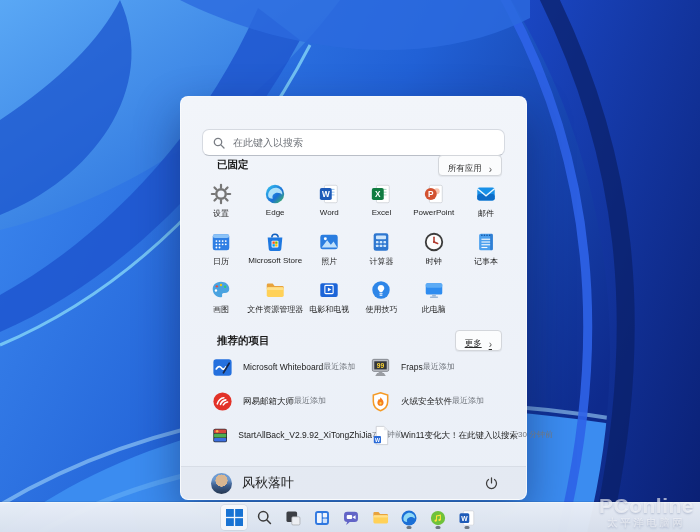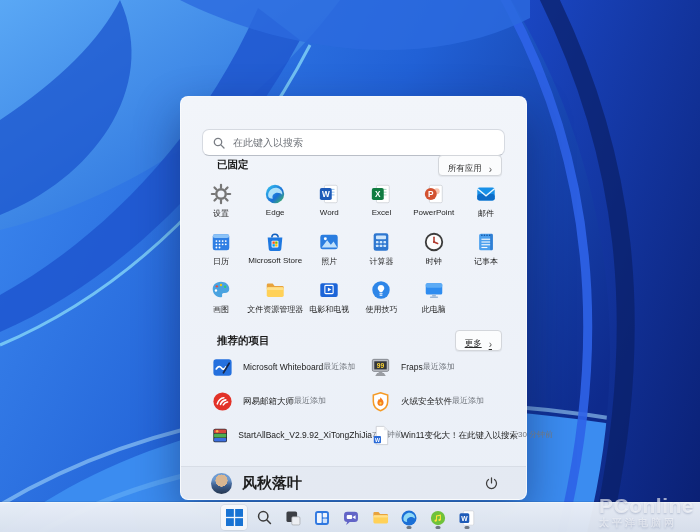--- a/index.html
+++ b/index.html
@@ -40,37 +40,37 @@
   .rec-text{display:flex;flex-direction:row;line-height:1.25;min-width:0;}
   .rec-title{font-size:8.5px;color:#1c1c1c;white-space:nowrap;}
   .rec-sub{font-size:8px;color:#70757c;white-space:nowrap;}
 
   .user-bar{position:absolute;left:0;right:0;bottom:0;height:33px;
     background:rgba(226,232,241,.88);border-top:1px solid rgba(0,0,0,.05);
     border-radius:0 0 8px 8px;display:flex;align-items:center;padding:0 24px 0 30px;box-sizing:border-box;}
   .avatar{width:21px;height:21px;border-radius:50%;overflow:hidden;flex:0 0 auto;
     background:radial-gradient(circle at 50% 36%, #d9b691 0 35%, rgba(0,0,0,0) 36%),
                linear-gradient(#6f9cd2 0 30%, #3d5d8c 60%, #25364f);}
-  .user-name{font-size:15px;color:#1d1d1d;margin-left:10px;font-weight:bold;}
+  .user-name{font-size:13px;color:#1d1d1d;margin-left:10px;}
   .power-btn{margin-left:auto;width:22px;height:22px;display:flex;align-items:center;
     justify-content:center;border-radius:4px;cursor:default;}
 
   
   .taskbar{position:absolute;left:0;right:0;bottom:0;height:29px;z-index:20;
     background:linear-gradient(rgba(236,240,247,.97),rgba(221,228,238,.97));
     border-top:1px solid rgba(255,255,255,.65);box-shadow:0 -1px 0 rgba(0,0,0,.08);
     display:flex;align-items:center;justify-content:center;gap:5px;}
   .tb-item{position:relative;width:24px;height:25px;display:flex;align-items:center;
     justify-content:center;border-radius:4px;cursor:default;}
   .tb-item.active{background:rgba(255,255,255,.65);box-shadow:0 0 0 1px rgba(0,0,0,.05);width:26px;}
   .tb-item.running::after{content:"";position:absolute;bottom:1px;left:50%;
     transform:translateX(-50%);width:5px;height:3px;border-radius:2px;background:#6f7782;}
 
   
-  .watermark{position:absolute;right:6px;bottom:4px;z-index:30;
+  .watermark{position:absolute;right:6px;bottom:4px;z-index:30;text-align:center;
     color:rgba(255,255,255,.6);text-shadow:0 1px 2px rgba(40,60,110,.25);line-height:1.1;}
   .wm-1{font-size:21px;font-weight:bold;letter-spacing:.5px;}
   .wm-2{font-size:10px;letter-spacing:3px;color:rgba(255,255,255,.5);font-weight:bold;}
 
   .ic{display:block;}
 </style>
 </head>
 <body>
 
 <svg class="wallpaper" width="700" height="532" viewBox="0 0 700 532">

